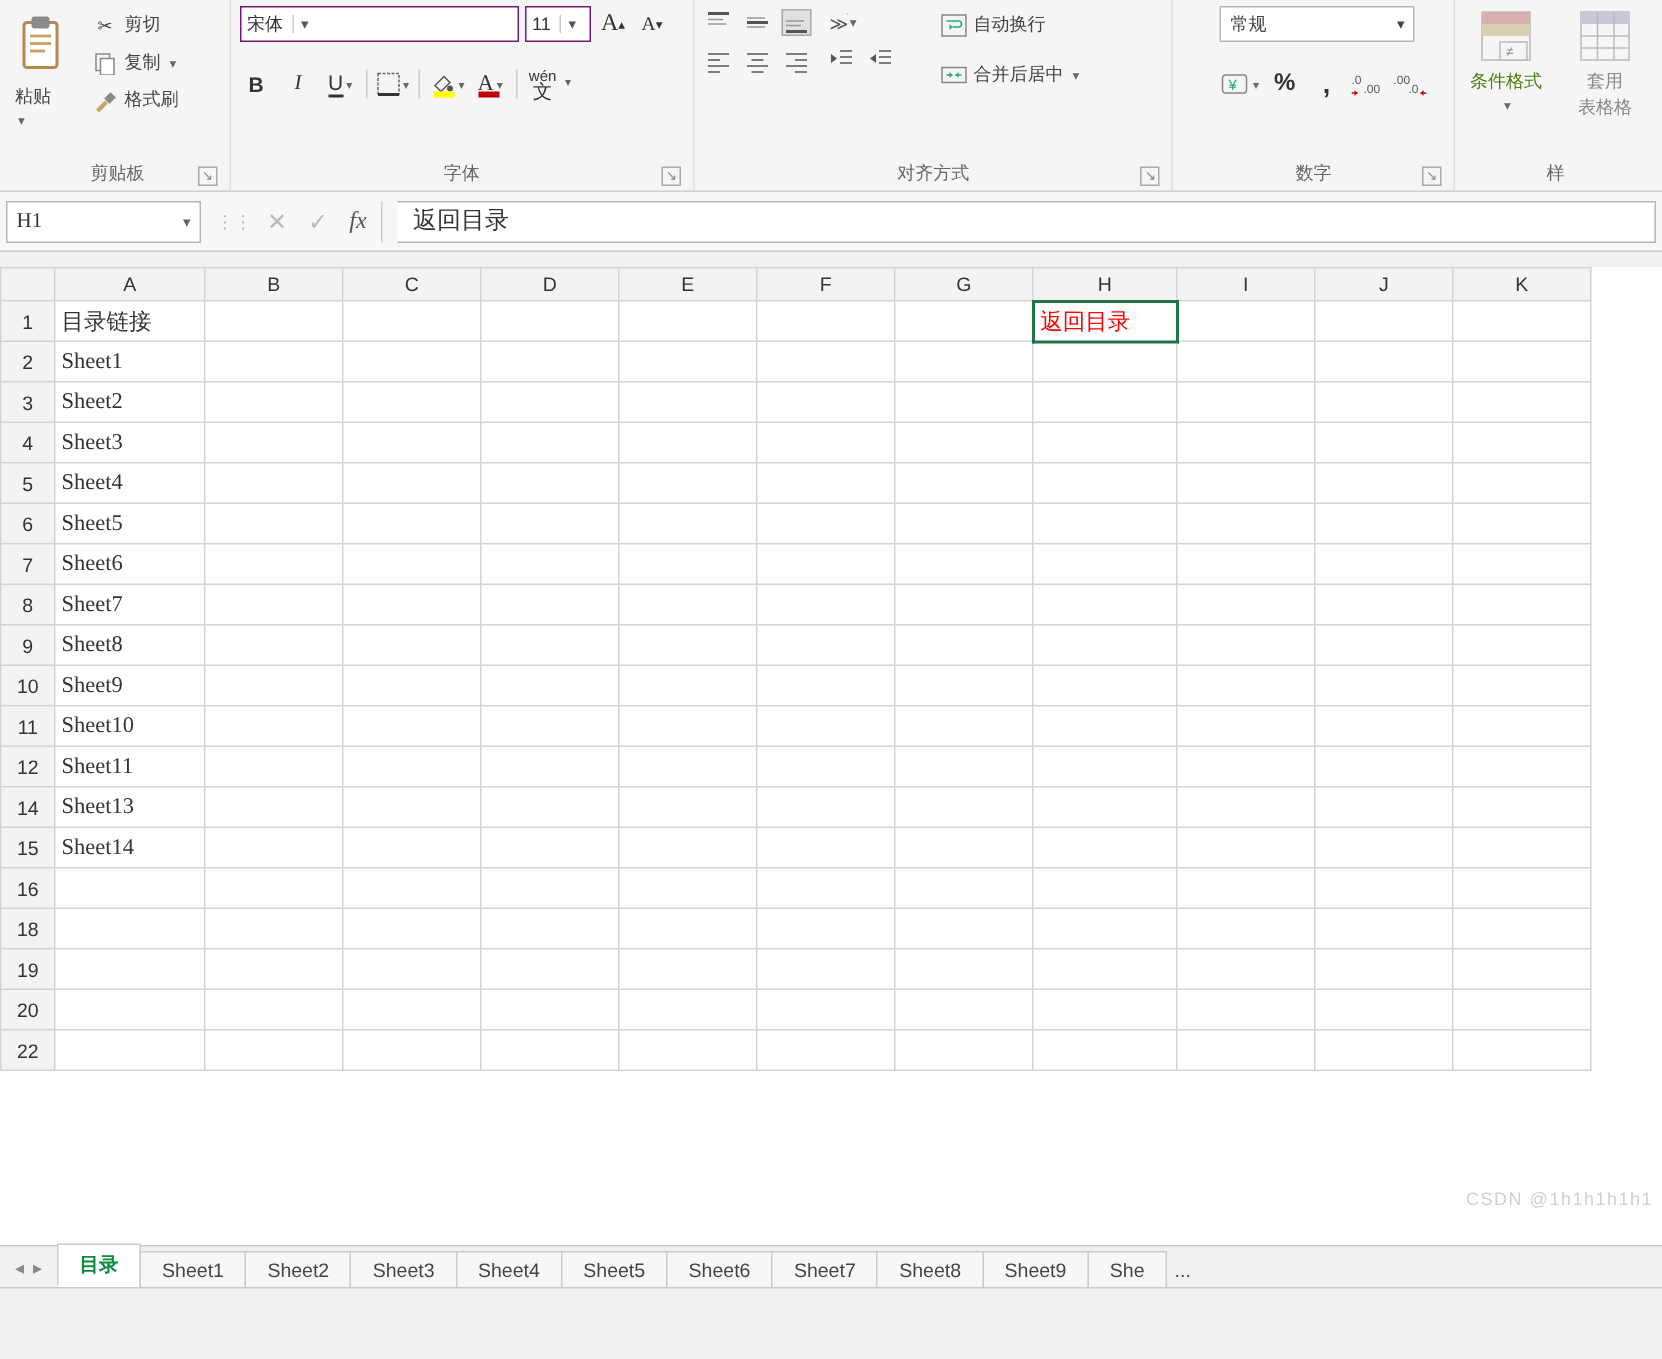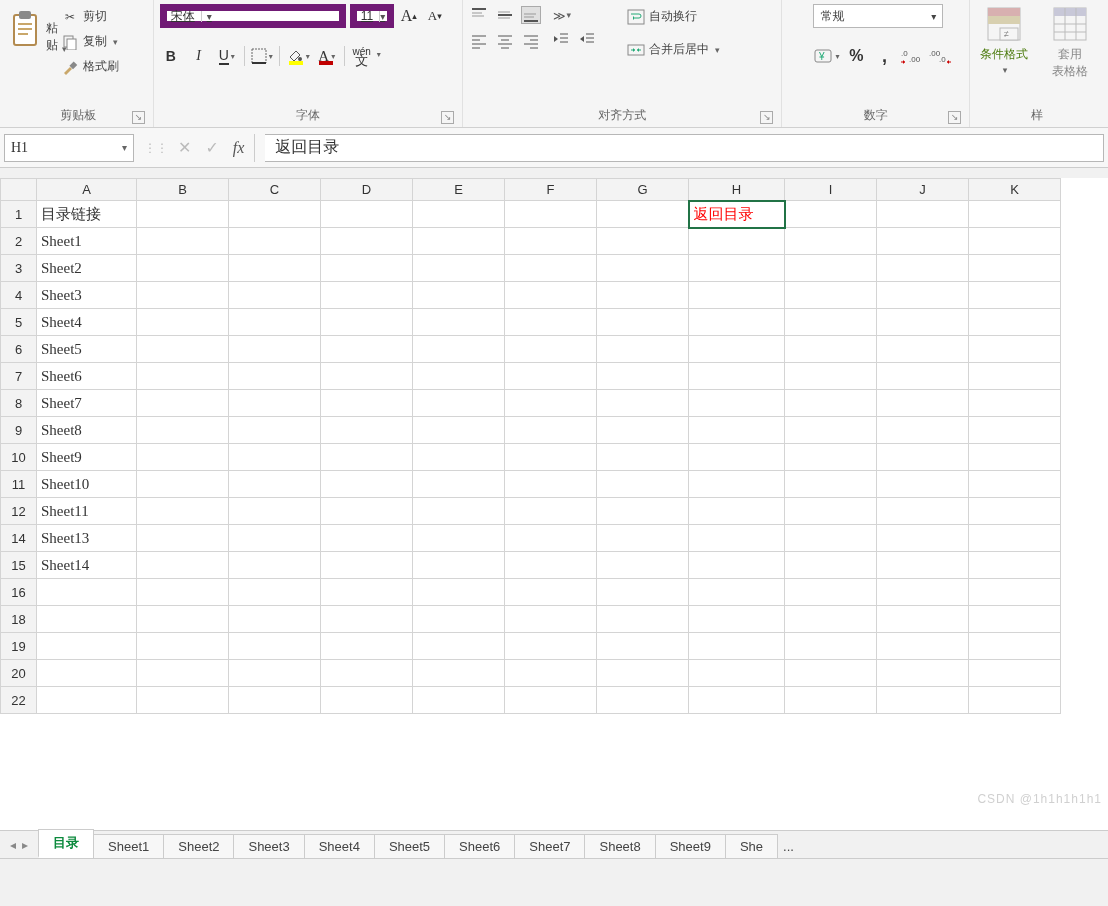--- a/index.html
+++ b/index.html
@@ -45,30 +45,30 @@
     width: 13px;
     height: 13px;
     border: 1px solid #aaa;
     font-size: 9px;
     line-height: 11px;
     color: #888;
     text-align: center;
   }
   .group-body { display: flex; align-items: flex-start; gap: 4px; height: 98px; padding-top: 2px; }
   
-  .big-btn { display:flex; flex-direction:row; align-items:flex-end; width:44px; gap:2px; padding-top:2px; }
+  .big-btn { display:flex; flex-direction:column; align-items:flex-start; width:44px; gap:2px; padding-top:2px; }
   .big-btn .icon { width:38px; height:48px; display:flex; align-items:center; justify-content:center; }
   .big-btn .lbl { font-size:12px; color:#444; }
   .mini-col { display:flex; flex-direction:column; gap:4px; justify-content:flex-start; padding-top:2px; }
   .mini-row { display:flex; align-items:center; gap:4px; font-size:12px; color:#444; padding:2px 3px; }
   .mini-row .ic { width:18px; height:16px; display:flex; align-items:center; justify-content:center; }
   .dd-tiny { font-size:9px; color:#666; margin-left:2px; }
   
   .font-row1 { display:flex; align-items:center; gap:4px; }
-  .combo { height:24px; background:#fff; border:7px solid #701a75; display:flex; align-items:center; padding:0 4px;text-decoration:underline; }
+  .combo { height:24px; background:#fff; border:1px solid #701a75; display:flex; align-items:center; padding:0 4px; }
   .combo.font { width:186px; }
   .combo.size { width:44px; justify-content:space-between; }
   .combo .dd { border-left:1px solid #ccc; width:16px; text-align:center; margin-left:6px; font-size:10px; color:#555;}
   .fs-btn { width:22px; height:24px; border:1px solid transparent; display:flex; align-items:center; justify-content:center; font-family:"Times New Roman",serif; }
   .font-row2 { display:flex; align-items:center; gap:6px; margin-top:12px; }
   .tb-btn { min-width:22px; height:24px; display:flex; align-items:center; justify-content:center; font-size:14px; position:relative; }
   .tb-btn .dd2 { font-size:8px; color:#666; margin-left:2px; }
   .underline-bar { border-bottom:2px solid #333; }
   .fill-swatch { width:14px; height:4px; background:#ffff00; position:absolute; bottom:3px; left:3px; }
   .font-color-bar { width:14px; height:4px; background:#c00000; position:absolute; bottom:3px; left:3px; }

